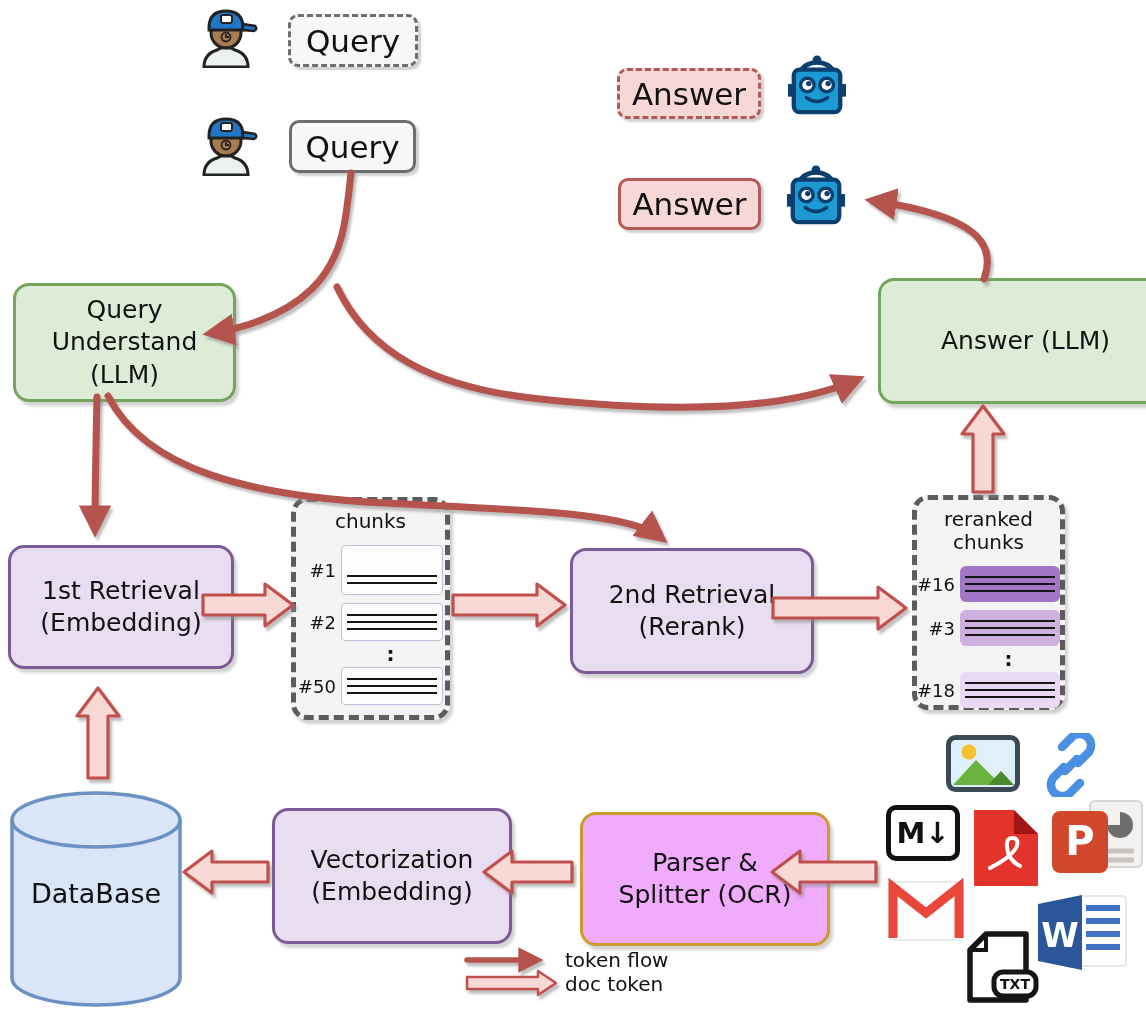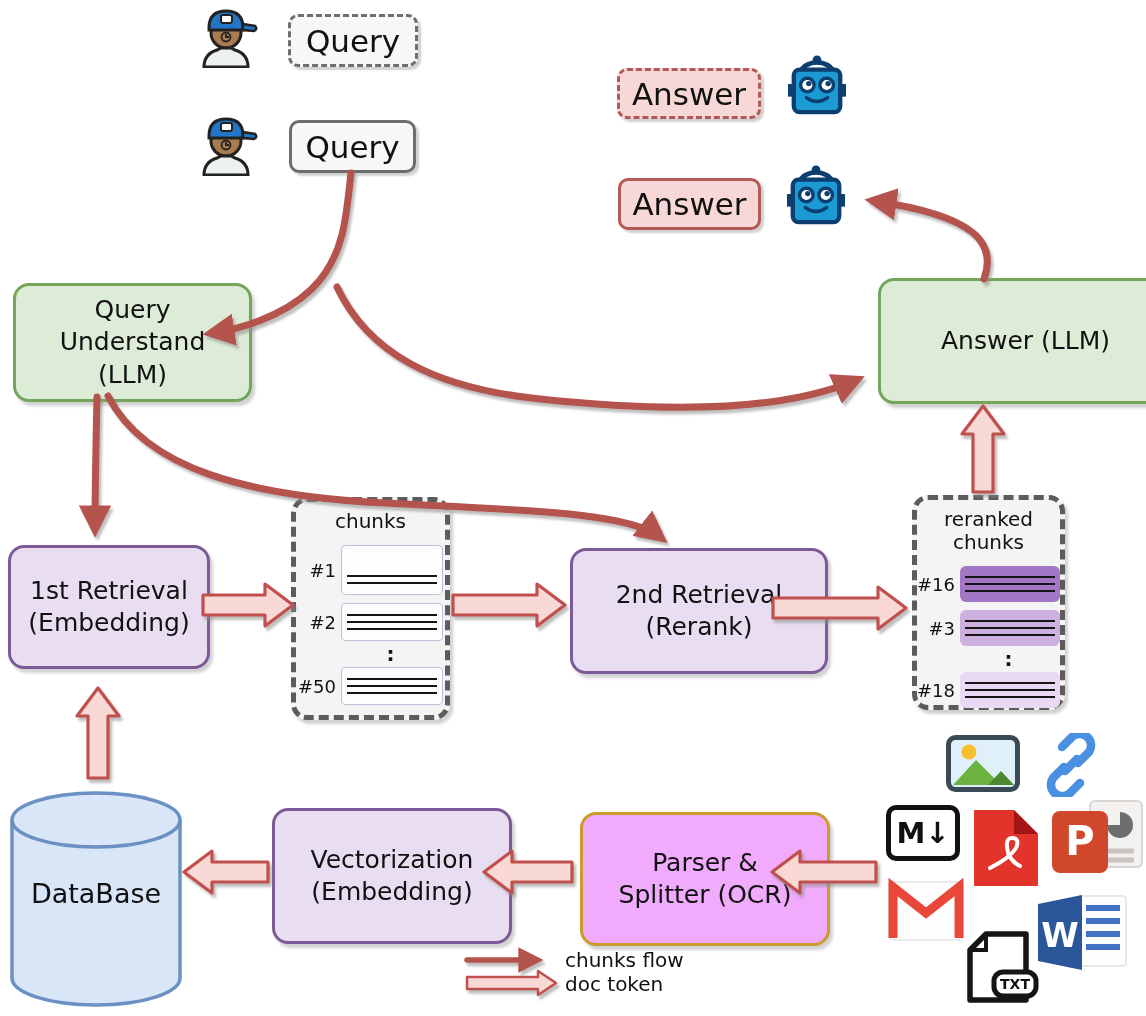--- a/index.html
+++ b/index.html
@@ -57,30 +57,30 @@
   <div class="pill q" style="left:289px;top:120px;width:121px;height:47px;">
     <span>Query</span>
   </div>
   <div class="pill a dashed" style="left:617px;top:68px;width:138px;height:45px;">
     <span>Answer</span>
   </div>
   <div class="pill a" style="left:618px;top:178px;width:137px;height:46px;">
     <span>Answer</span>
   </div>
 
-  <div class="node green" style="left:13px;top:283px;width:185px;height:113px;padding:0 24px;">
+  <div class="node green" style="left:13px;top:283px;width:185px;height:113px;padding:0 16px;">
     <span>Query Understand (LLM)</span>
   </div>
   <div class="node green" style="left:878px;top:278px;width:205px;height:120px;padding:0 42px;">
     <span>Answer (LLM)</span>
   </div>
-  <div class="node purple" style="left:8px;top:545px;width:188px;height:118px;padding:0 4px;">
+  <div class="node purple" style="left:8px;top:545px;width:188px;height:118px;padding:0 16px;">
     <span>1st Retrieval (Embedding)</span>
   </div>
-  <div class="node purple" style="left:570px;top:548px;width:198px;height:120px;padding:0 27px;">
+  <div class="node purple" style="left:570px;top:548px;width:198px;height:120px;padding:0 20px;">
     <span>2nd Retrieval (Rerank)</span>
   </div>
   <div class="node purple" style="left:272px;top:808px;width:206px;height:130px;padding:0 14px;">
     <span>Vectorization (Embedding)</span>
   </div>
   <div class="node orange" style="left:580px;top:812px;width:188px;height:128px;padding:0 28px;">
     <span>Parser &amp; Splitter (OCR)</span>
   </div>
   <div class="db-label">DataBase</div>
 
@@ -279,16 +279,16 @@
       <path d="M773,598 H878 V587 L906,608 L878,629 V618 H773 Z"></path>
       <path d="M973,492 V434 H962 L983,406 L1004,434 H993 V492 Z"></path>
       <path d="M88,778 V716 H77 L98,688 L119,716 H108 V778 Z"></path>
       <path d="M268,862 H212 V851 L184,872 L212,893 V882 H268 Z"></path>
       <path d="M572,862 H512 V851 L484,872 L512,893 V882 H572 Z"></path>
       <path d="M876,862 H800 V851 L772,872 L800,893 V882 H876 Z"></path>
       <path d="M467,977 H538 V971 L556,983 L538,995 V989 H467 Z" stroke-width="2.5"></path>
     </g>
   </svg>
 
-  <div class="legend-label" style="left:565px;top:948px;">chunks flow</div>
+  <div class="legend-label" style="left:565px;top:948px;">token flow</div>
   <div class="legend-label" style="left:565px;top:972px;">doc token</div>
 
 </div>
 
 </body></html>

